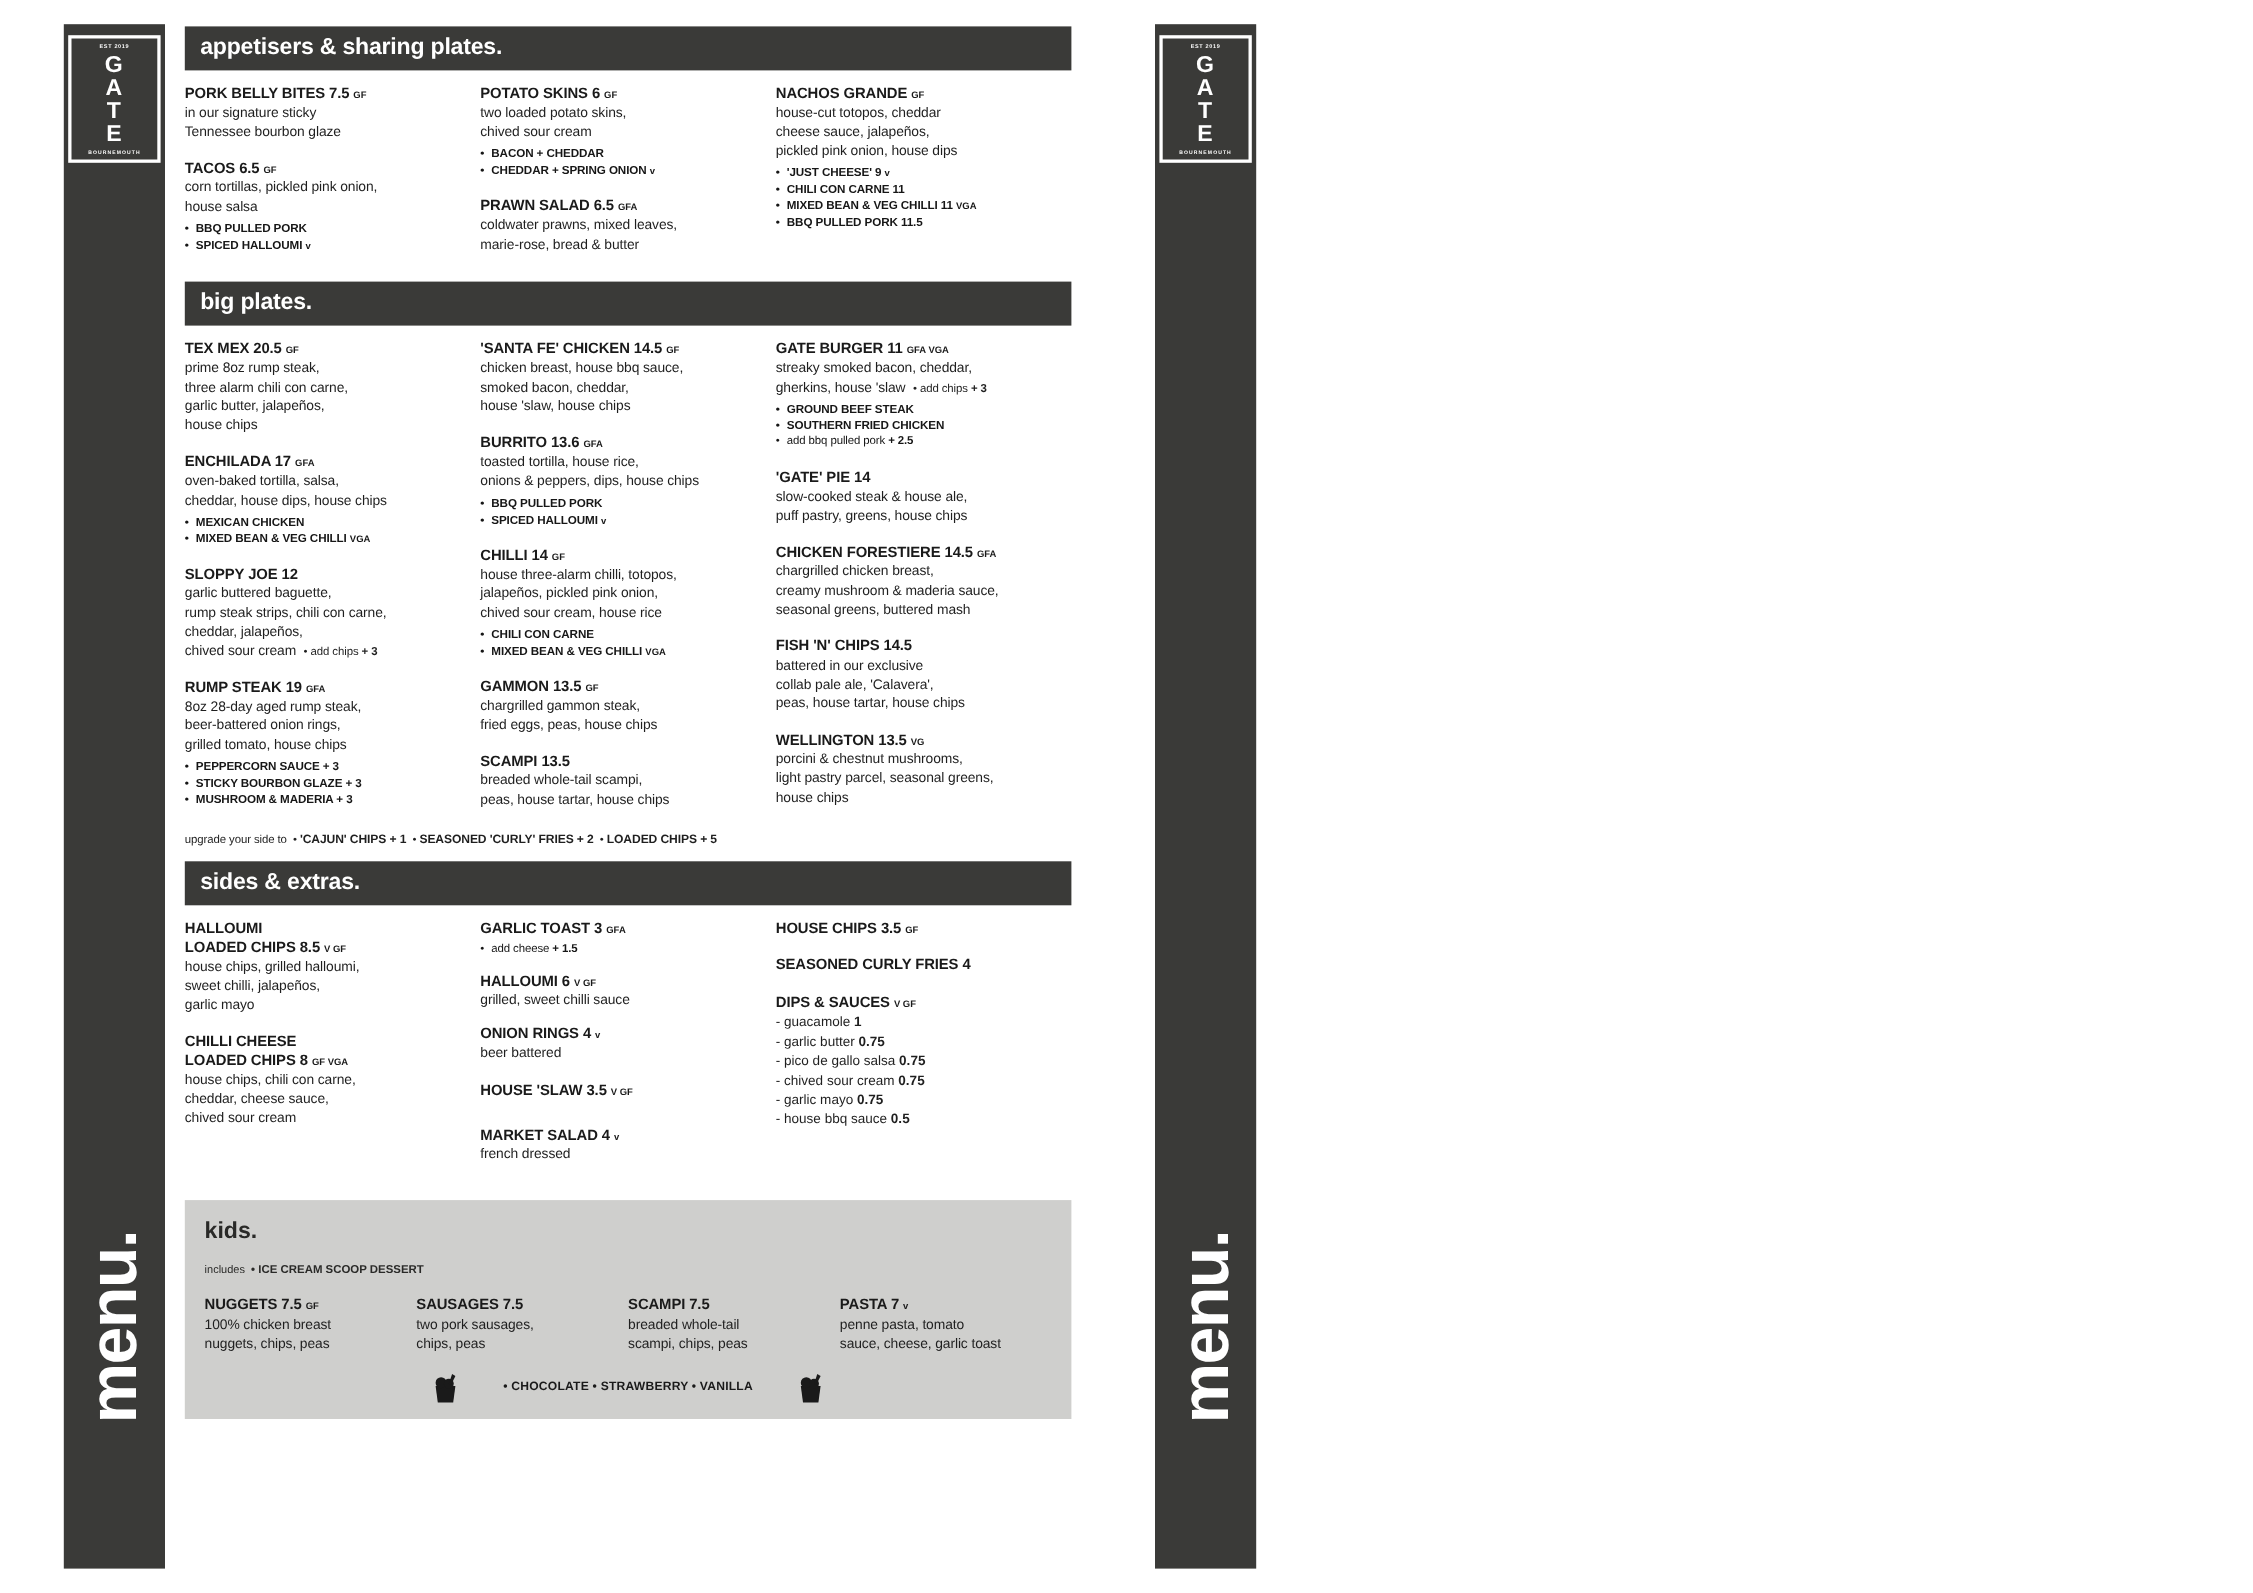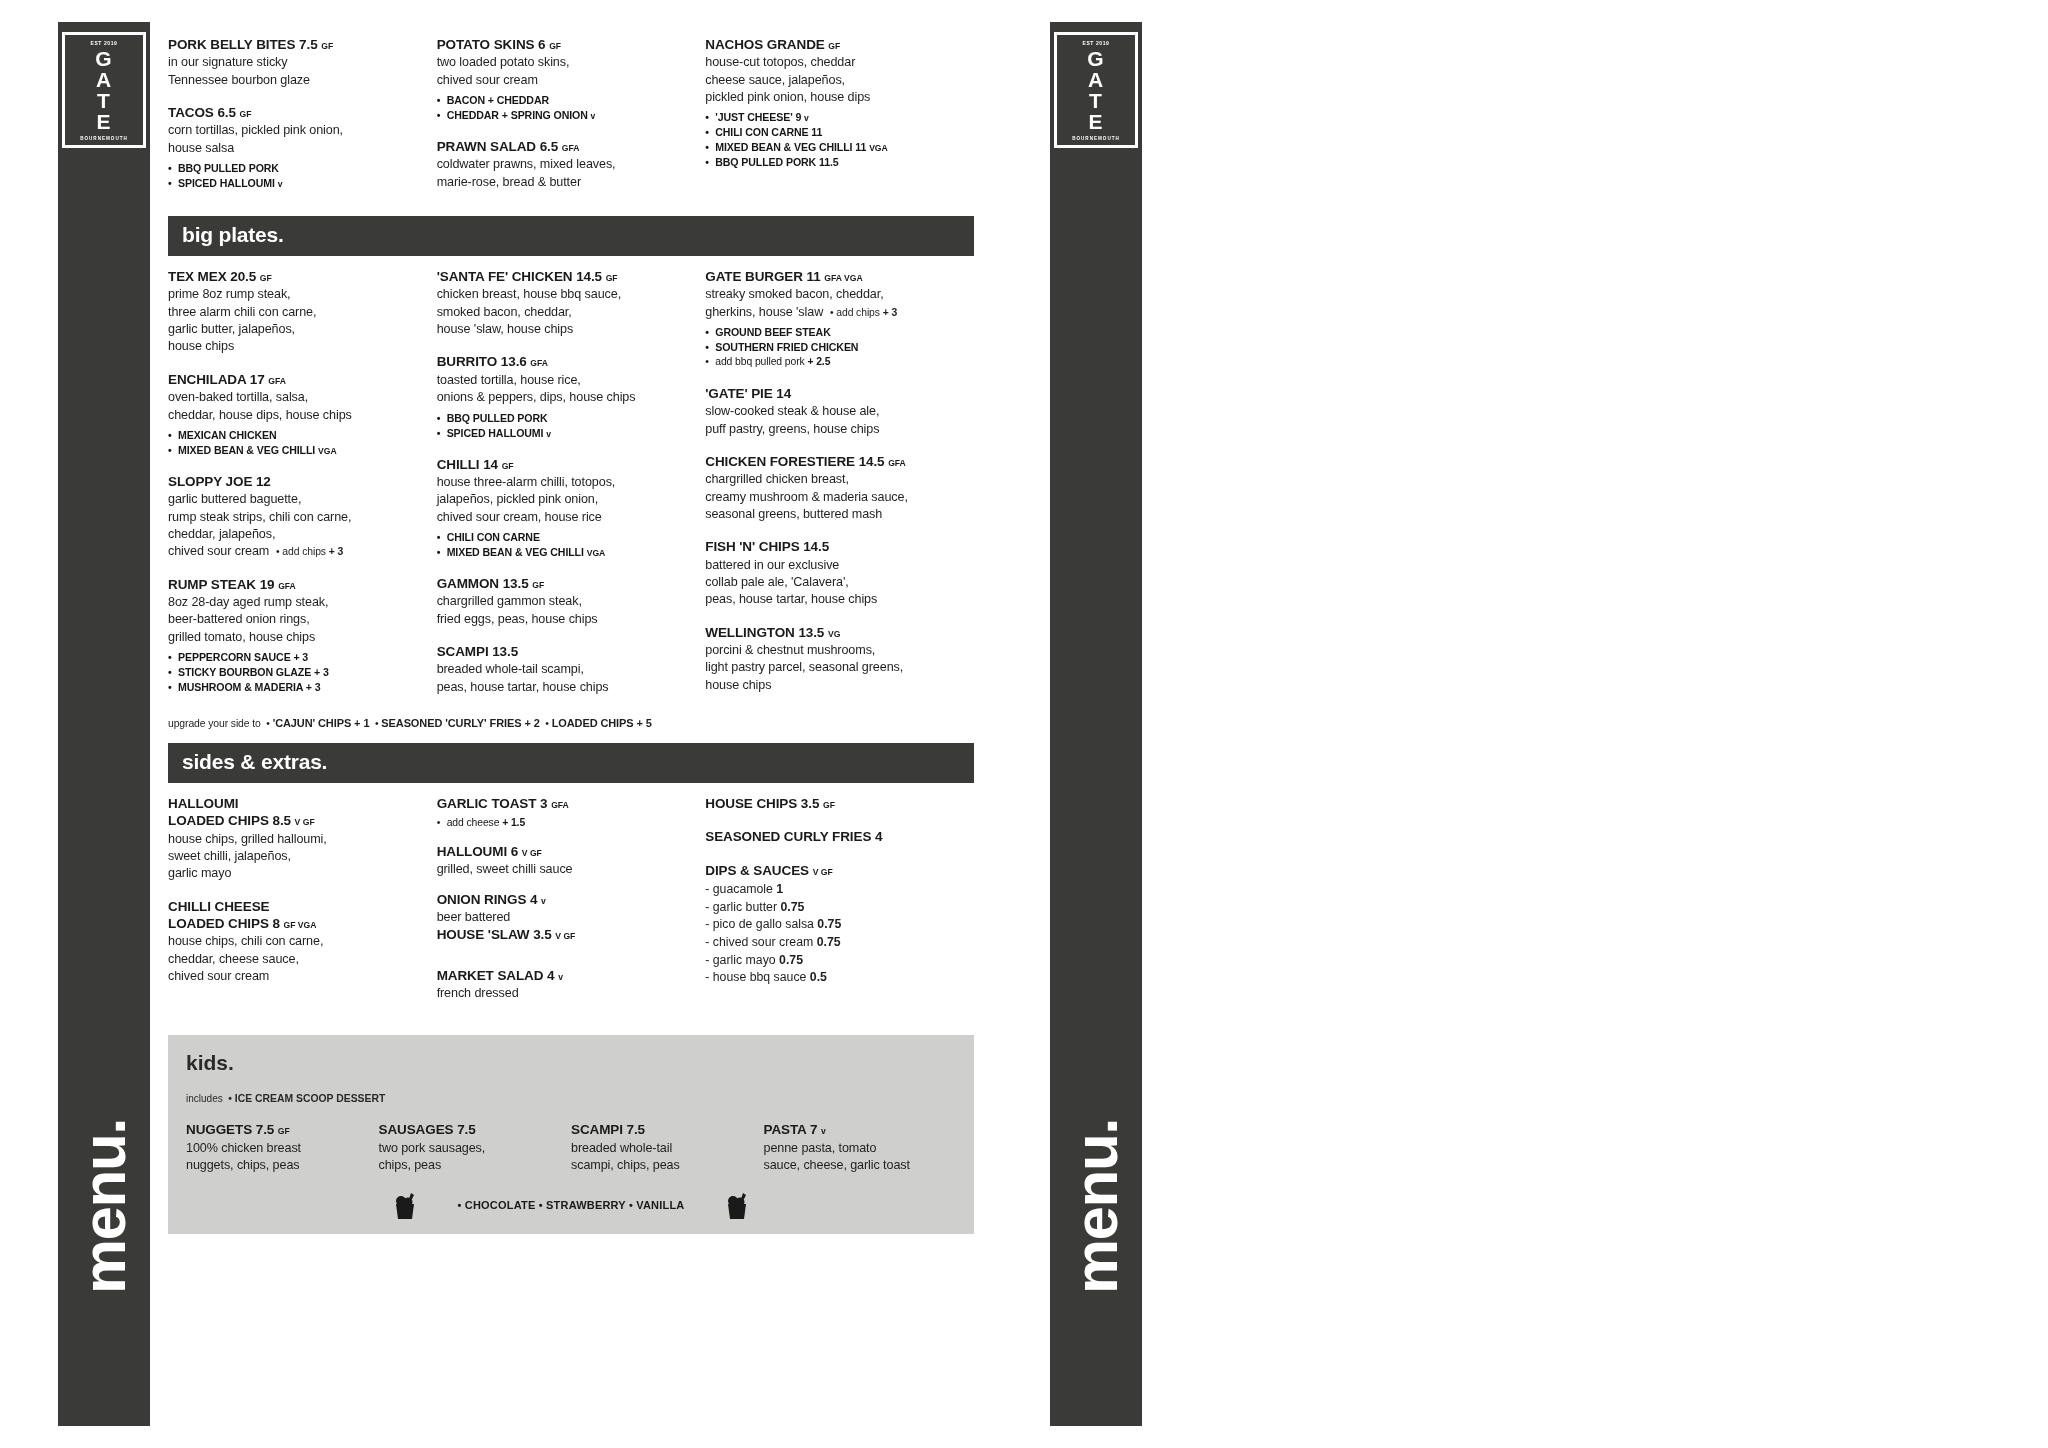--- a/index.html
+++ b/index.html
@@ -123,20 +123,21 @@
         <div class="logo-letters">G<br>A<br>T<br>E</div>
         <div class="logo-sub">BOURNEMOUTH</div>
       </div>
       <div class="spine-word-box">
         <div class="spine-word-inner">menu.</div>
       </div>
     </div>
 
     <div class="content">
 
+      <div class="bar">appetisers &amp; sharing plates.</div>
       <div class="cols">
         <div class="col c3">
           <div class="item">
             <div class="item-name">PORK BELLY BITES <span class="price">7.5</span> <span class="tag">GF</span></div>
             <div class="desc">in our signature sticky<br>Tennessee bourbon glaze</div>
           </div>
           <div class="item">
             <div class="item-name">TACOS <span class="price">6.5</span> <span class="tag">GF</span></div>
             <div class="desc">corn tortillas, pickled pink onion,<br>house salsa</div>
             <div class="opts">
@@ -286,21 +287,21 @@
           <div class="item" style="margin-bottom:12px">
             <div class="item-name">GARLIC TOAST <span class="price">3</span> <span class="tag">GFA</span></div>
             <div class="opts">
               <div class="opt light">add cheese <b>+ 1.5</b></div>
             </div>
           </div>
           <div class="item" style="margin-bottom:12px">
             <div class="item-name">HALLOUMI <span class="price">6</span> <span class="tag">V GF</span></div>
             <div class="desc">grilled, sweet chilli sauce</div>
           </div>
-          <div class="item" style="margin-bottom:0">
+          <div class="item" style="margin-bottom:16px">
             <div class="item-name">ONION RINGS <span class="price">4</span> <span class="tag">v</span></div>
             <div class="desc">beer battered</div>
           </div>
           <div class="item" style="margin-bottom:23px">
             <div class="item-name">HOUSE 'SLAW <span class="price">3.5</span> <span class="tag">V GF</span></div>
           </div>
           <div class="item">
             <div class="item-name">MARKET SALAD <span class="price">4</span> <span class="tag">v</span></div>
             <div class="desc">french dressed</div>
           </div>

